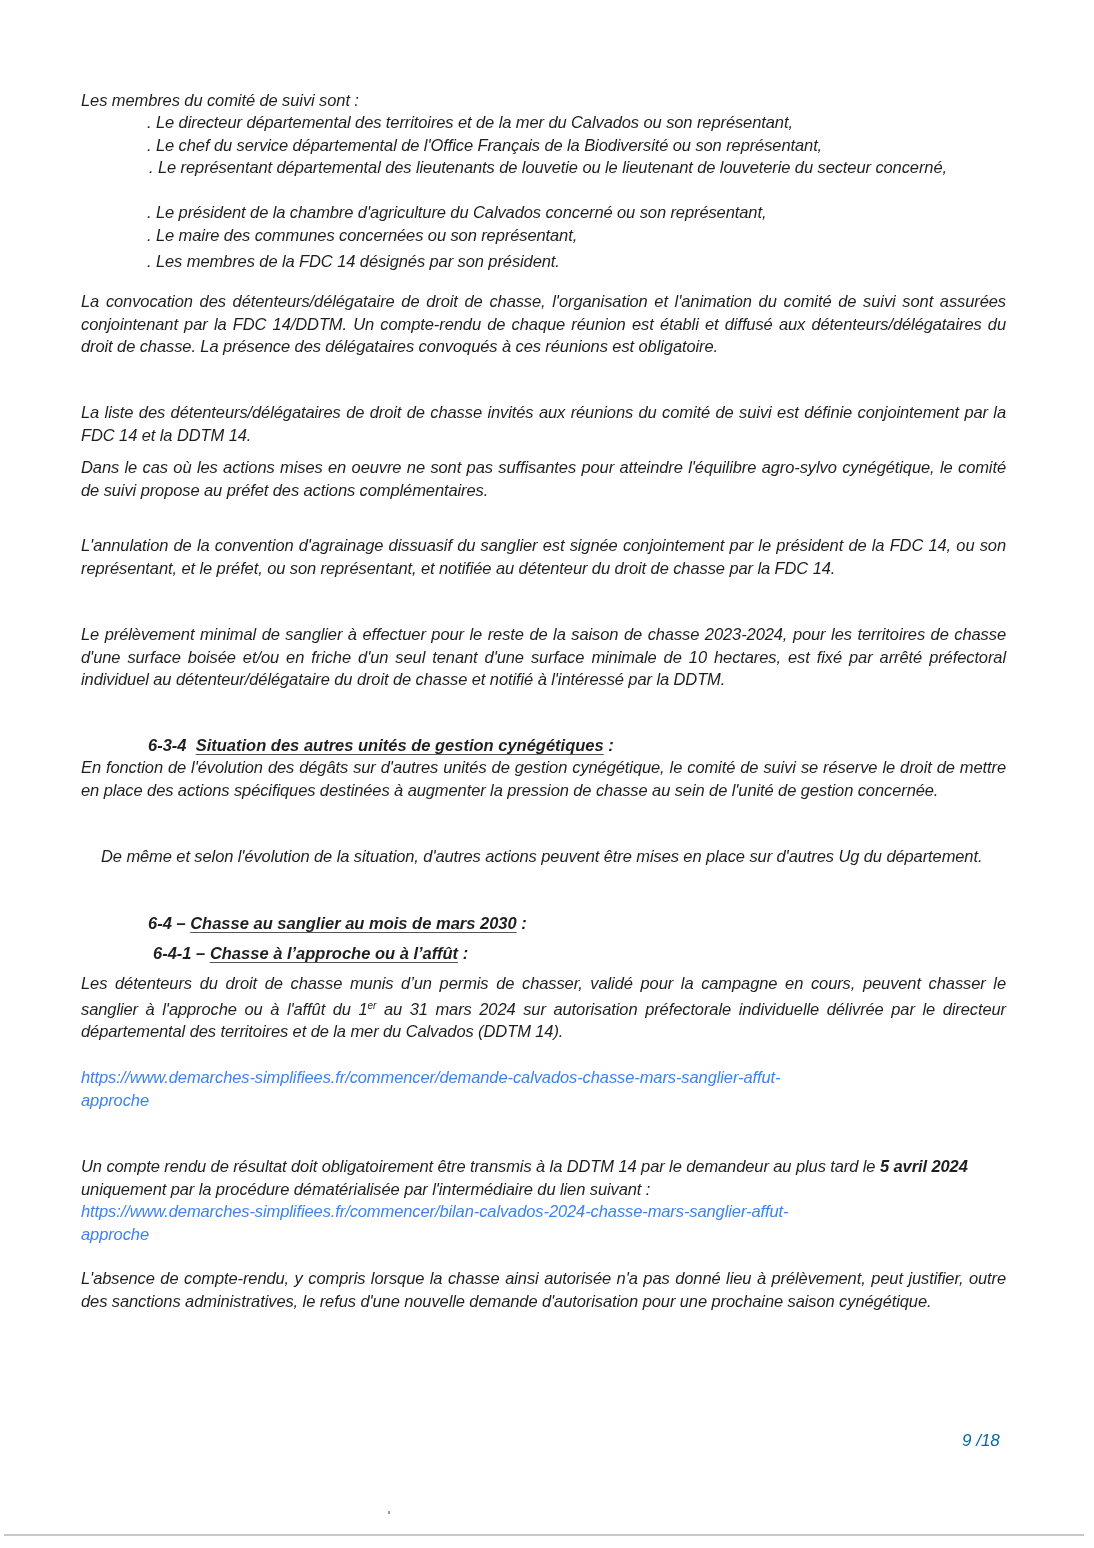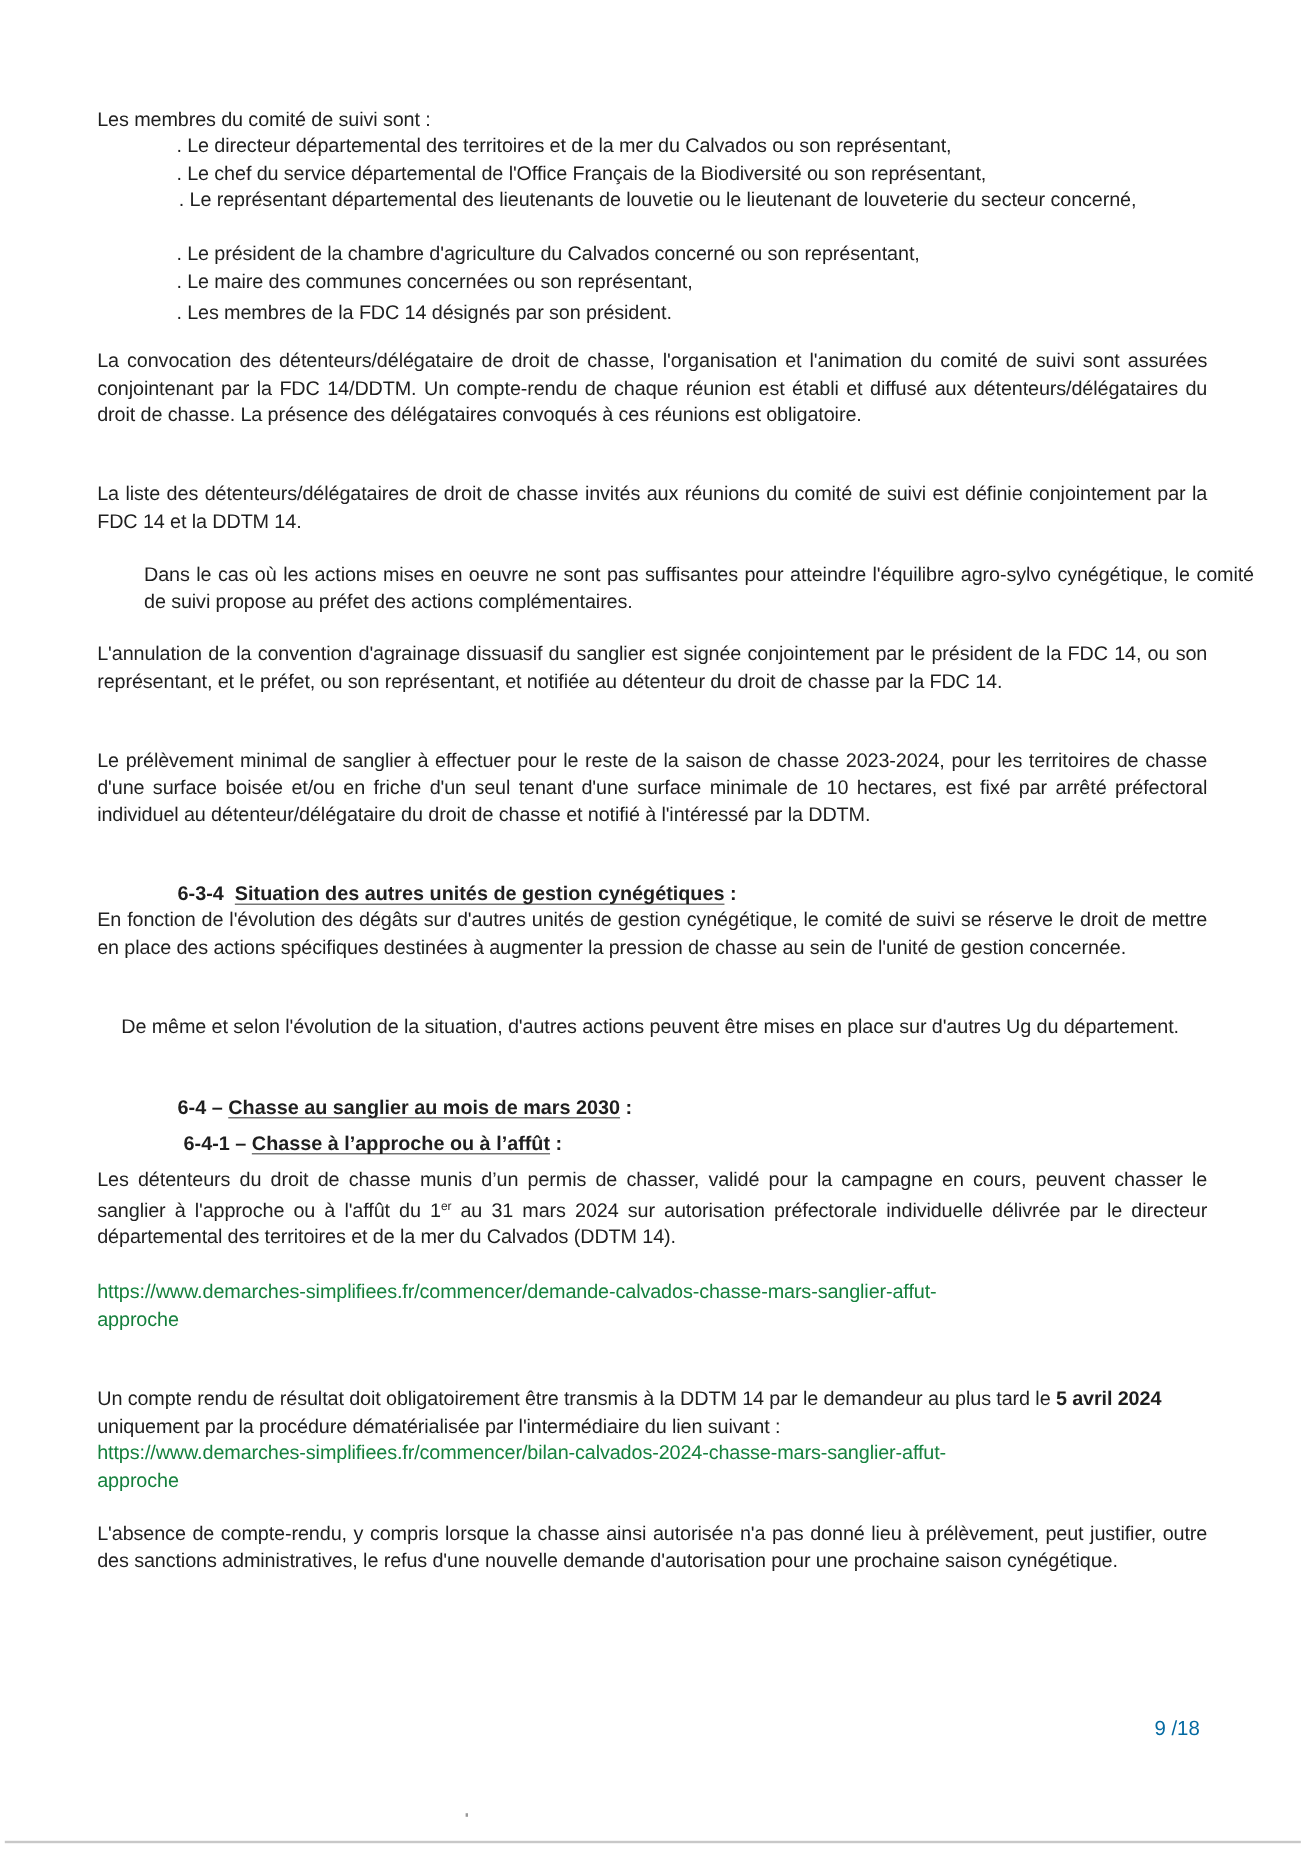--- a/index.html
+++ b/index.html
@@ -1,31 +1,31 @@
 <!DOCTYPE html>
 <html><head>
 <meta charset="utf-8">
 <style>
   html, body { margin: 0; padding: 0; background: #ffffff; }
   body {
     width: 1094px; height: 1548px; position: relative; overflow: hidden;
     font-family: "Liberation Sans", "DejaVu Sans", sans-serif;
     color: #1f1f1f;
   }
-  .page { position: absolute; left: 0; top: 0; width: 1094px; height: 1240px; }
+  .page { position: absolute; left: 0; top: 0; width: 1094px; height: 1240px; font-style: italic; }
   .txt {
     position: absolute; left: 81px; width: 925px;
     font-size: 16.5px; line-height: 22.6px; letter-spacing: -0.1px;
   }
   .justify { text-align: justify; text-align-last: left; }
   .ind { left: 147px; width: 860px; }
   .ind2 { left: 149px; width: 858px; }
   .heading { position: absolute; font-weight: bold; font-size: 16.5px; line-height: 22px; }
   .heading .u { text-decoration: underline; text-decoration-color: #555; text-underline-offset: 3px; }
-  .link { color: #15803d; display: block; }
+  .link { color: #3b82f6; display: block; }
   .sup { font-size: 10px; vertical-align: 6px; }
   .pagenum { position: absolute; left: 962px; top: 1431px; font-size: 17px; color: #0369a1; }
   .rule { position: absolute; left: 4px; top: 1534px; width: 1080px; height: 2px; background: #c8c8c8; }
   .speck { position: absolute; width: 2px; height: 3px; background: #999; }
 </style>
 </head>
 <body>
 
 <div class="page">
 
@@ -35,21 +35,21 @@
   <div class="txt ind" style="top:111px;">. Le directeur départemental des territoires et de la mer du Calvados ou son représentant,</div>
   <div class="txt ind2 justify" style="top:156px; text-align-last:left;">. Le représentant départemental des lieutenants de louvetie ou le lieutenant de louveterie du secteur concerné,</div>
   <div class="txt ind" style="top:201px;">. Le président de la chambre d'agriculture du Calvados concerné ou son représentant,</div>
   <div class="txt ind" style="top:224px;">. Le maire des communes concernées ou son représentant,</div>
   <div class="txt ind" style="top:250px;">. Les membres de la FDC 14 désignés par son président.</div>
 
   <div class="txt justify" style="top:290px;">La convocation des détenteurs/délégataire de droit de chasse, l'organisation et l'animation du comité de suivi sont assurées conjointenant par la FDC 14/DDTM. Un compte-rendu de chaque réunion est établi et diffusé  aux détenteurs/délégataires du droit de chasse. La présence des délégataires convoqués à ces réunions est obligatoire.</div>
 
   <div class="txt justify" style="top:401px;">La liste des détenteurs/délégataires de droit de chasse invités aux réunions du comité de suivi est définie conjointement par la FDC 14 et la DDTM 14.</div>
 
-  <div class="txt justify" style="top:468px;margin-left:39px;">Dans le cas où les actions mises en oeuvre ne sont pas suffisantes pour atteindre l'équilibre agro-sylvo cynégétique, le comité de suivi propose au préfet  des actions complémentaires.</div>
+  <div class="txt justify" style="top:456px;">Dans le cas où les actions mises en oeuvre ne sont pas suffisantes pour atteindre l'équilibre agro-sylvo cynégétique, le comité de suivi propose au préfet  des actions complémentaires.</div>
 
   <div class="txt justify" style="top:534px;">L'annulation de la convention d'agrainage dissuasif du sanglier est signée conjointement par le président de la FDC 14, ou son représentant, et le préfet, ou son représentant, et notifiée au détenteur du droit de chasse par la FDC 14.</div>
 
   <div class="txt justify" style="top:623px;">Le prélèvement minimal de sanglier à effectuer pour le reste de la saison de chasse 2023-2024, pour les territoires de chasse d'une surface boisée et/ou en friche d'un seul tenant d'une surface minimale de 10 hectares, est fixé par arrêté préfectoral individuel au détenteur/délégataire du droit de chasse et notifié à l'intéressé par la DDTM.</div>
 
   <div class="heading" style="left:148px; top:734px;">
     <span>6-3-4</span>&nbsp;
     <span class="u">Situation des autres unités de gestion cynégétiques</span><span> :</span>
   </div>
 

